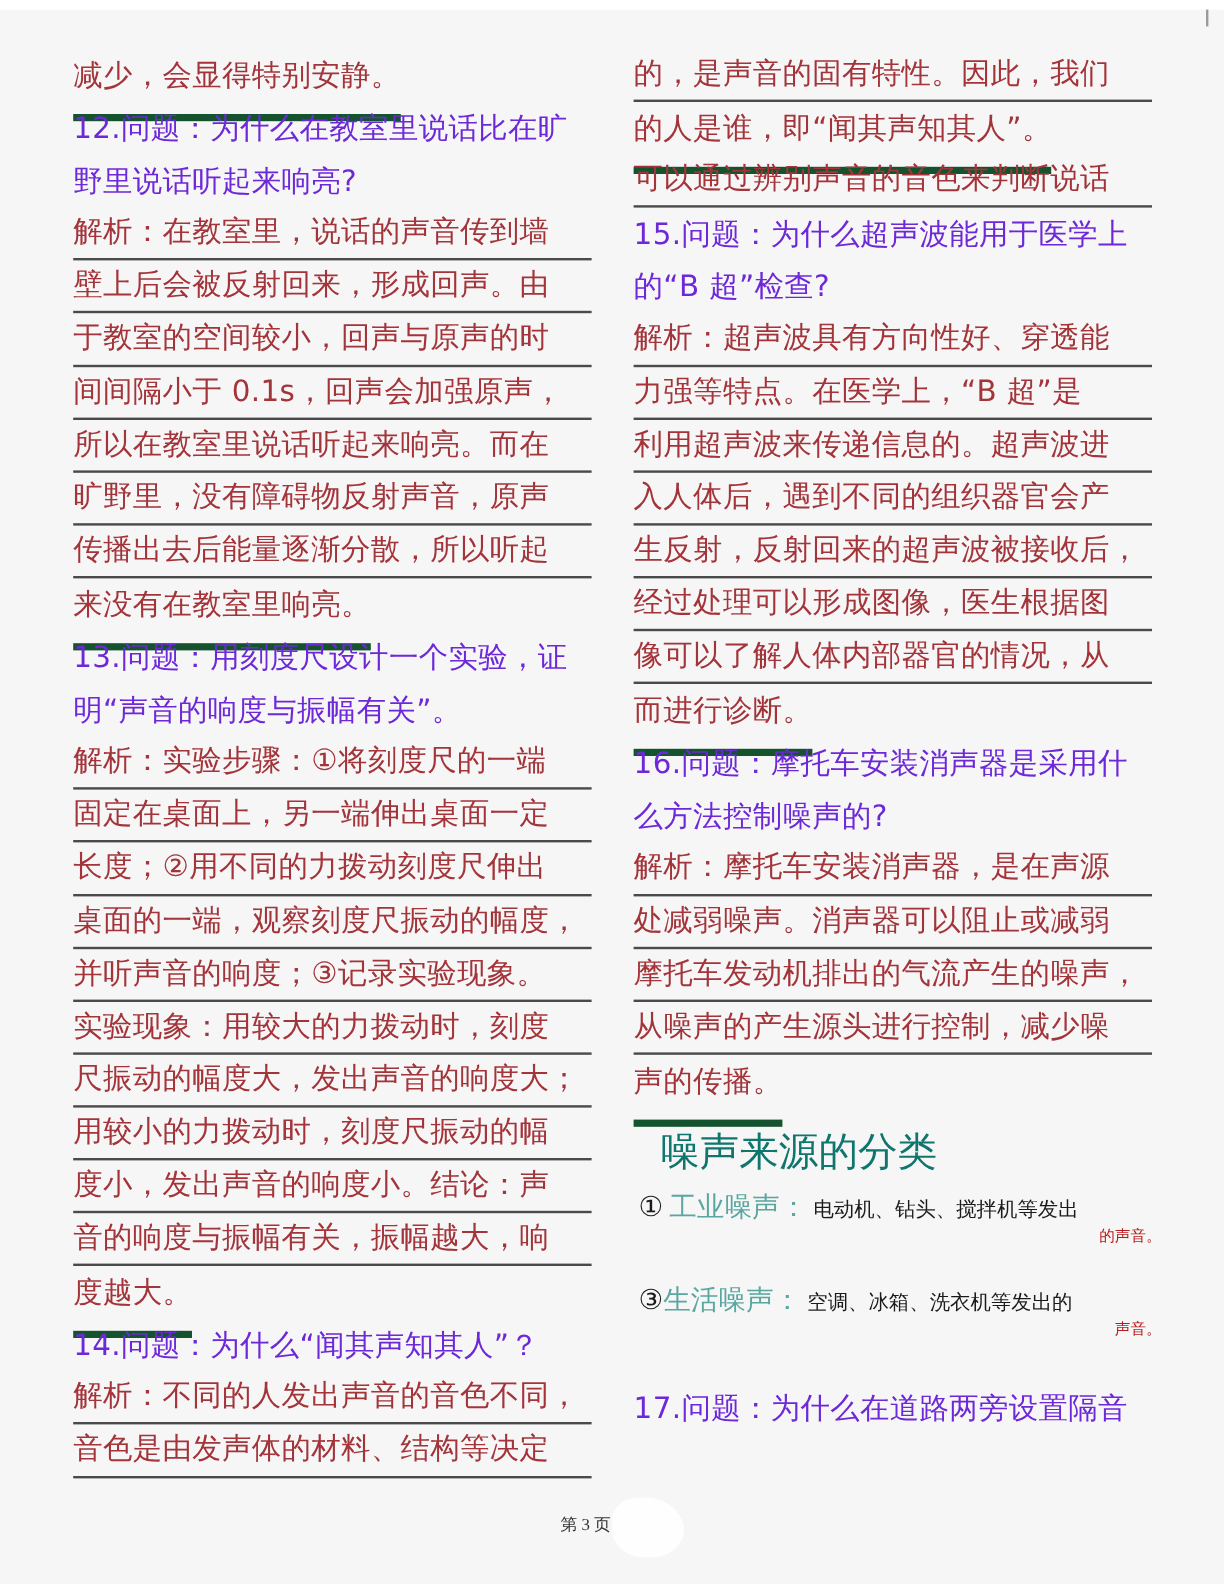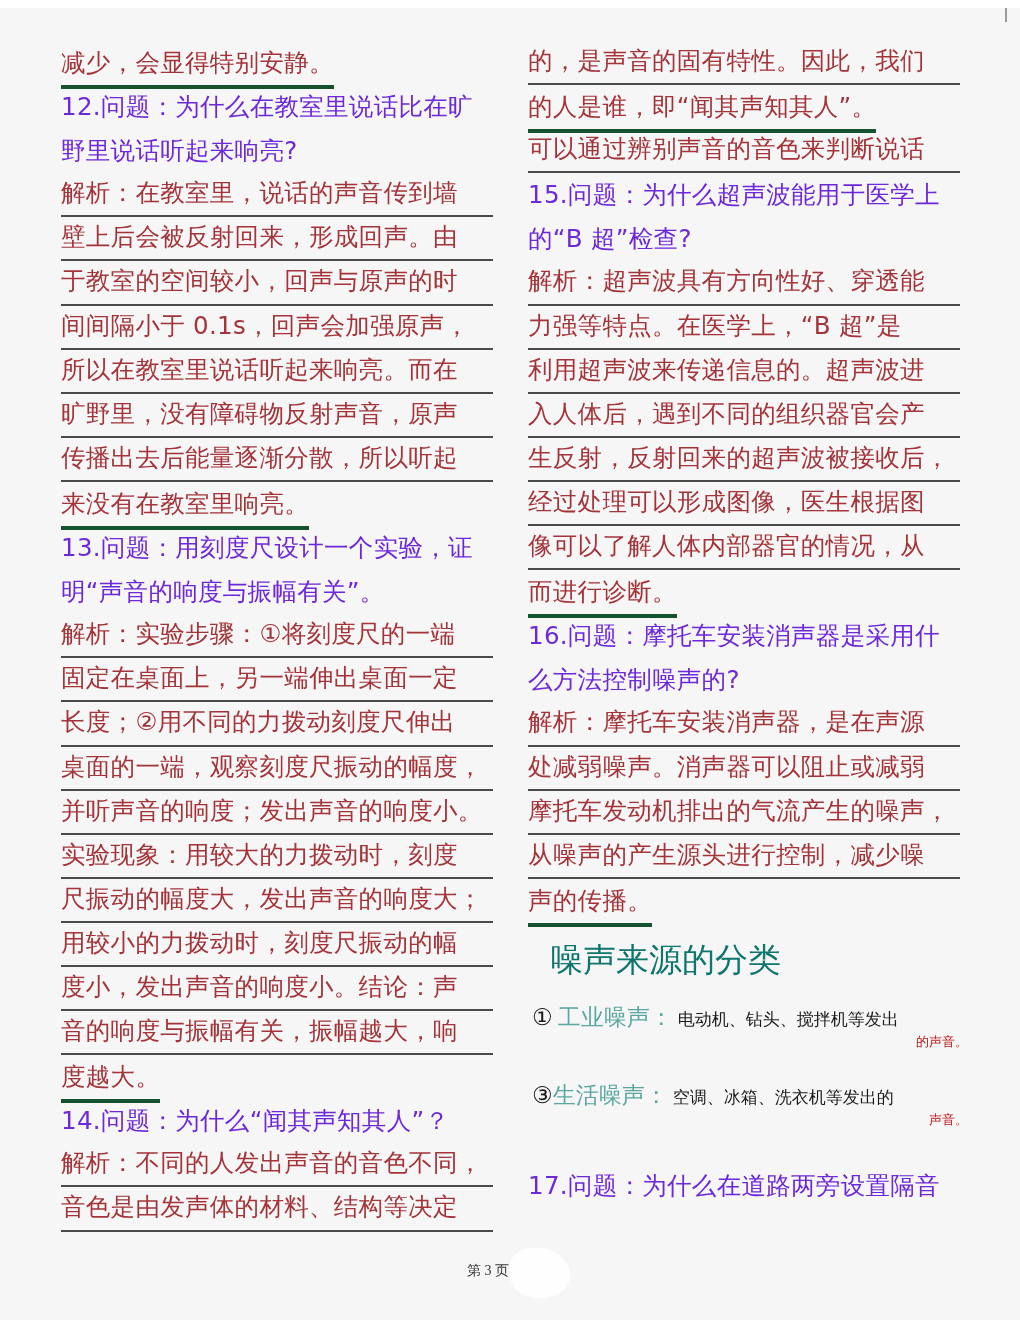--- a/index.html
+++ b/index.html
@@ -12,21 +12,21 @@
   .topband { position: absolute; left: 0; top: 0; width: 1020px; height: 8px; background: #ffffff; }
   .col { position: absolute; top: 41px; width: 432px; }
   .col.left { left: 61px; }
   .col.right { left: 528px; }
   .line {
     height: 44.1px; line-height: 44px; font-size: 24.5px; white-space: nowrap;
     letter-spacing: 0.3px; box-sizing: border-box;
   }
   .q { color: #6d28d9; }
   .a { color: #a3343a; }
-  .a span.u { border-bottom: 4px solid #14532d; padding-bottom: 8px; }
+  .a span.u { border-bottom: 6px solid #14532d; padding-bottom: 18px; }
   .a.full { border-bottom: 2px solid #4a4a4a; line-height: 40px; }
   .noise { position: absolute; left: 528px; top: 932px; width: 440px; }
   .noise .title {
     font-family: "DejaVu Serif", "Liberation Serif", serif;
     font-size: 33px; color: #0f766e; margin-left: 22px; height: 56px; line-height: 56px;
   }
   .noise .item { position: relative; font-family: "DejaVu Serif", "Liberation Serif", serif; }
   .noise .num { font-family: "DejaVu Sans", sans-serif; font-size: 23px; color: #1a1a1a; }
   .noise .label { font-family: "DejaVu Sans", sans-serif; font-size: 23px; color: #5aa7a0; }
   .noise .desc { font-size: 17px; color: #1a1a1a; }
@@ -55,21 +55,21 @@
   <div class="line a full">所以在教室里说话听起来响亮。而在</div>
   <div class="line a full">旷野里，没有障碍物反射声音，原声</div>
   <div class="line a full">传播出去后能量逐渐分散，所以听起</div>
   <div class="line a"><span class="u">来没有在教室里响亮。</span></div>
   <div class="line q">13.问题：用刻度尺设计一个实验，证</div>
   <div class="line q">明“声音的响度与振幅有关”。</div>
   <div class="line a full">解析：实验步骤：①将刻度尺的一端</div>
   <div class="line a full">固定在桌面上，另一端伸出桌面一定</div>
   <div class="line a full">长度；②用不同的力拨动刻度尺伸出</div>
   <div class="line a full">桌面的一端，观察刻度尺振动的幅度，</div>
-  <div class="line a full">并听声音的响度；发出声音的响度小。</div>
+  <div class="line a full">并听声音的响度；③记录实验现象。</div>
   <div class="line a full">实验现象：用较大的力拨动时，刻度</div>
   <div class="line a full">尺振动的幅度大，发出声音的响度大；</div>
   <div class="line a full">用较小的力拨动时，刻度尺振动的幅</div>
   <div class="line a full">度小，发出声音的响度小。结论：声</div>
   <div class="line a full">音的响度与振幅有关，振幅越大，响</div>
   <div class="line a"><span class="u">度越大。</span></div>
   <div class="line q">14.问题：为什么“闻其声知其人”？</div>
   <div class="line a full">解析：不同的人发出声音的音色不同，</div>
   <div class="line a full">音色是由发声体的材料、结构等决定</div>
 </div>
@@ -92,21 +92,21 @@
   <div class="line q">么方法控制噪声的?</div>
   <div class="line a full">解析：摩托车安装消声器，是在声源</div>
   <div class="line a full">处减弱噪声。消声器可以阻止或减弱</div>
   <div class="line a full">摩托车发动机排出的气流产生的噪声，</div>
   <div class="line a full">从噪声的产生源头进行控制，减少噪</div>
   <div class="line a"><span class="u">声的传播。</span></div>
 </div>
 
 <div class="noise">
   <div class="title">噪声来源的分类</div>
-  <div class="item" style="margin-left:4px; margin-top:14px; height:78px;">
+  <div class="item" style="margin-left:4px; margin-top:2px; height:78px;">
     <span class="num">①</span>
     <span class="label">工业噪声：</span>
     <span class="desc">电动机、钻头、搅拌机等发出</span>
     <span class="desc2" style="margin-left:170px;">的声音。</span>
   </div>
   <div class="item" style="margin-left:4px; height:84px;">
     <span class="num">③</span><span class="label">生活噪声：</span>
     <span class="desc">空调、冰箱、洗衣机等发出的</span>
     <span class="desc2" style="margin-left:165px;">声音。</span>
   </div>

